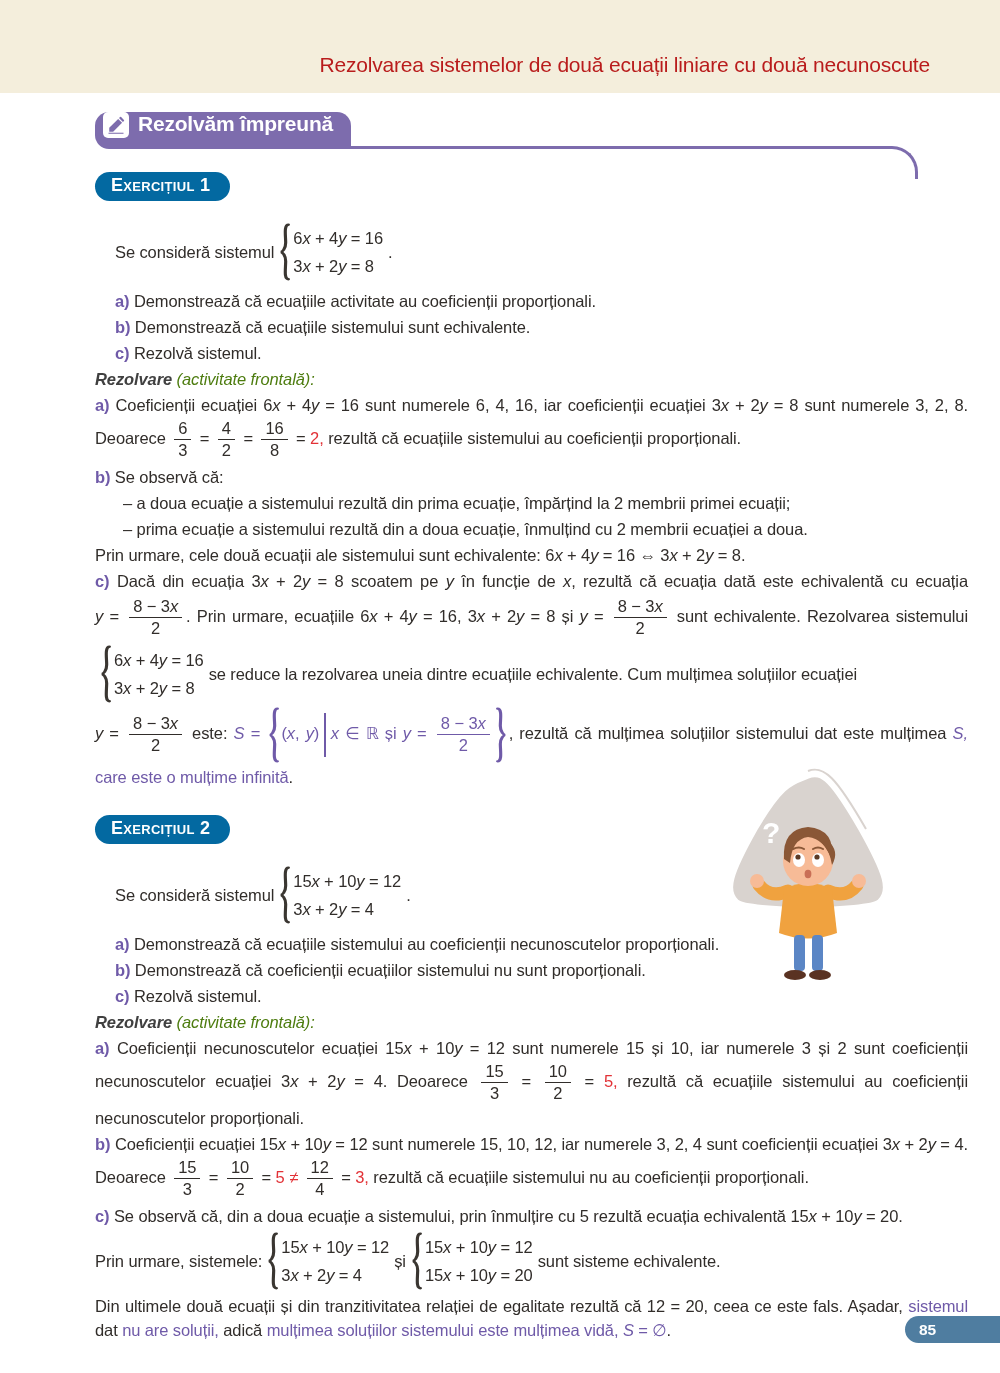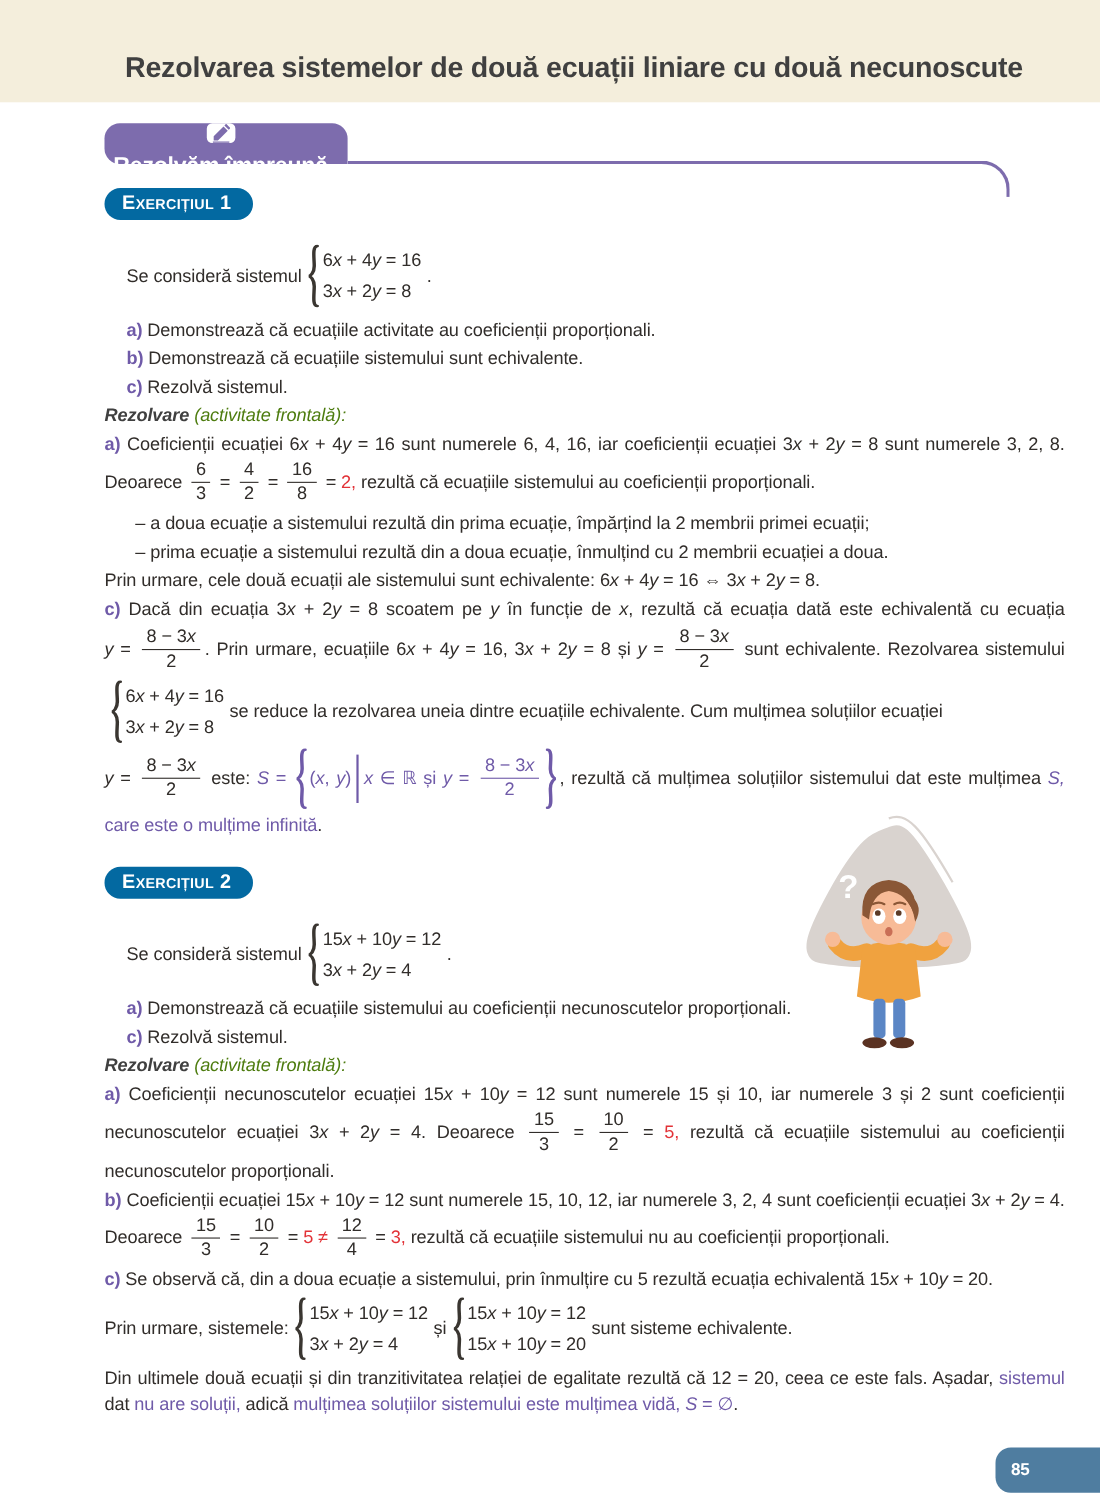--- a/index.html
+++ b/index.html
@@ -2,25 +2,25 @@
 <html lang="ro"><head>
 <meta charset="utf-8">
 <style>
   html,body{margin:0;padding:0;background:#e9e7e2;}
   .page{position:relative;width:1000px;height:1373px;margin:0 auto;background:#ffffff;
         font-family:"Liberation Sans","DejaVu Sans",sans-serif;color:#312d2a;
         font-size:16.5px;letter-spacing:-0.1px;overflow:hidden;}
   
   .header-band{height:93px;background:#f4eedc;display:flex;align-items:flex-end;
                justify-content:flex-end;padding:0 70px 16px 0;box-sizing:border-box;}
-  .header-title{font-weight:700;font-size:26px;color:#404040;letter-spacing:-0.2px;}
+  .header-title{font-weight:400;font-size:21px;color:#b91c1c;letter-spacing:-0.2px;}
   
   .banner-row{display:flex;align-items:flex-start;margin:19px 82px 0 95px;height:64px;}
-  .banner-pill{display:flex;align-items:center;gap:9px;height:37px;padding:0 18px 0 8px;
-               background:#7d6cad;border-radius:14px 14px 0 14px;flex-direction:column;}
+  .banner-pill{display:flex;align-items:flex-start;gap:9px;height:37px;padding:0 18px 0 8px;
+               background:#7d6cad;border-radius:14px 14px 0 14px;}
   .banner-icon{width:26px;height:26px;background:#ffffff;border-radius:5px;
                display:flex;align-items:center;justify-content:center;}
   .banner-label{color:#ffffff;font-weight:700;font-size:21px;letter-spacing:-0.2px;}
   .banner-line{flex:1;height:30px;margin-top:34px;
                border-top:3px solid #7d6cad;border-right:3px solid #7d6cad;
                border-top-right-radius:26px;}
   
   .content{padding:0 32px 0 95px;}
   .ex-badge{display:inline-block;background:#0369a1;color:#fff;font-weight:700;
             font-variant:small-caps;font-size:18px;letter-spacing:.3px;
@@ -54,21 +54,21 @@
   .sys-eqs{display:inline-flex;flex-direction:column;justify-content:center;gap:4px;
            margin-left:3px;text-align:left;white-space:nowrap;}
   
   .setbrace{display:inline-block;vertical-align:middle;margin:0 2px;}
   .setbrace svg{height:56px;width:11px;display:block;}
   .vbar{display:inline-block;width:1.6px;height:44px;background:currentColor;
         vertical-align:middle;margin:0 5px;}
   
   .illustration{position:absolute;top:-48px;right:62px;width:196px;height:224px;pointer-events:none;}
   
-  .page-badge{position:absolute;left:905px;top:1316px;width:95px;height:41px;
+  .page-badge{position:absolute;left:905px;top:1316px;width:95px;height:27px;
               background:#4f7da0;color:#fff;border-radius:14px 0 0 14px;
               display:flex;align-items:center;padding-left:14px;box-sizing:border-box;
               font-weight:700;font-size:15.5px;}
 </style>
 </head>
 <body>
 
 <div class="page">
 
   <div class="header-band">
@@ -116,20 +116,21 @@
           <div class="blk b-para"><span class="lbl">a)</span><span> Coeficienții ecuației </span><span>6<i>x</i> + 4<i>y</i> = 16</span><span> sunt numerele 6, 4, 16, iar coeficienții ecuației </span><span>3<i>x</i> + 2<i>y</i> = 8</span><span> sunt numerele 3, 2, 8. Deoarece </span><span class="frac">
               <span class="num">6</span>
               <span class="den">3</span>
             </span><span> = </span><span class="frac">
               <span class="num">4</span>
               <span class="den">2</span>
             </span><span> = </span><span class="frac">
               <span class="num">16</span>
               <span class="den">8</span>
             </span><span> = </span><span class="red">2,</span><span> rezultă că ecuațiile sistemului au coeficienții proporționali.</span></div>
+          <div class="blk b-para"><span class="lbl">b)</span><span> Se observă că:</span></div>
           <div class="blk b-bullet"><span>– a doua ecuație a sistemului rezultă din prima ecuație, împărțind la 2 membrii primei ecuații;</span></div>
           <div class="blk b-bullet"><span>– prima ecuație a sistemului rezultă din a doua ecuație, înmulțind cu 2 membrii ecuației a doua.</span></div>
           <div class="blk b-para"><span>Prin urmare, cele două ecuații ale sistemului sunt echivalente: </span><span>6<i>x</i> + 4<i>y</i> = 16 ⇔ 3<i>x</i> + 2<i>y</i> = 8</span><span>.</span></div>
           <div class="blk b-para just"><span class="lbl">c)</span><span> Dacă din ecuația </span><span>3<i>x</i> + 2<i>y</i> = 8</span><span> scoatem pe </span><span><i>y</i></span><span> în funcție de </span><span><i>x</i></span><span>, rezultă că ecuația dată este echivalentă cu ecuația</span></div>
           <div class="blk b-para just"><span><i>y</i></span><span> = </span><span class="frac">
               <span class="num">8 − 3<i>x</i></span>
               <span class="den">2</span>
             </span><span>. Prin urmare, ecuațiile </span><span>6<i>x</i> + 4<i>y</i> = 16, 3<i>x</i> + 2<i>y</i> = 8</span><span> și </span><span><i>y</i></span><span> = </span><span class="frac">
               <span class="num">8 − 3<i>x</i></span>
               <span class="den">2</span>
@@ -175,20 +176,21 @@
                 </svg>
               </span>
               <span class="sys-eqs">
                 <span class="sys-eq">15<i>x</i> + 10<i>y</i> = 12</span>
                 <span class="sys-eq">3<i>x</i> + 2<i>y</i> = 4</span>
               </span>
             </span>
             <span> .</span>
           </div>
           <div class="blk b-item"><span class="lbl">a)</span><span> Demonstrează că ecuațiile sistemului au coeficienții necunoscutelor proporționali.</span></div>
+          <div class="blk b-item"><span class="lbl">b)</span><span> Demonstrează că coeficienții ecuațiilor sistemului nu sunt proporționali.</span></div>
           <div class="blk b-item"><span class="lbl">c)</span><span> Rezolvă sistemul.</span></div>
           <div class="blk b-para"><span class="solvb">Rezolvare</span><span class="solvi"> (activitate frontală):</span></div>
           <div class="blk b-para"><span class="lbl">a)</span><span> Coeficienții necunoscutelor ecuației </span><span>15<i>x</i> + 10<i>y</i> = 12</span><span> sunt numerele 15 și 10, iar numerele 3 și 2 sunt coeficienții necunoscutelor ecuației </span><span>3<i>x</i> + 2<i>y</i> = 4</span><span>. Deoarece </span><span class="frac">
               <span class="num">15</span>
               <span class="den">3</span>
             </span><span> = </span><span class="frac">
               <span class="num">10</span>
               <span class="den">2</span>
             </span><span> = </span><span class="red">5,</span><span> rezultă că ecuațiile sistemului au coeficienții necunoscutelor proporționali.</span></div>
           <div class="blk b-para"><span class="lbl">b)</span><span> Coeficienții ecuației </span><span>15<i>x</i> + 10<i>y</i> = 12</span><span> sunt numerele 15, 10, 12, iar numerele 3, 2, 4 sunt coeficienții ecuației </span><span>3<i>x</i> + 2<i>y</i> = 4</span><span>. Deoarece </span><span class="frac">

